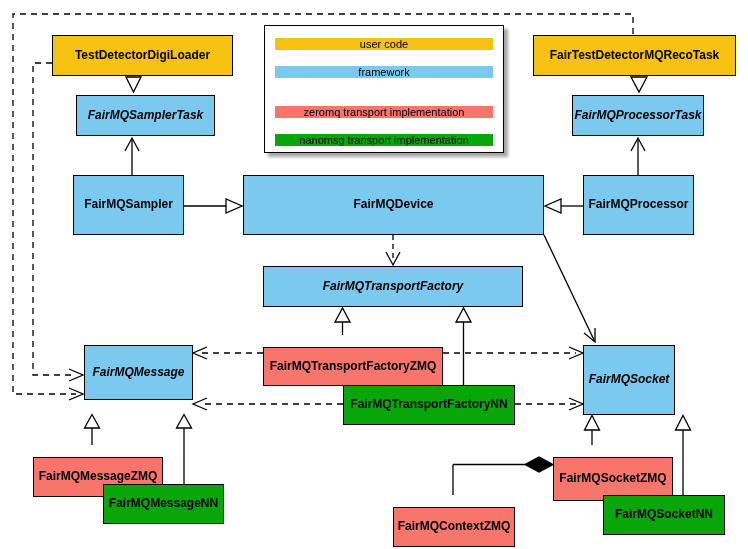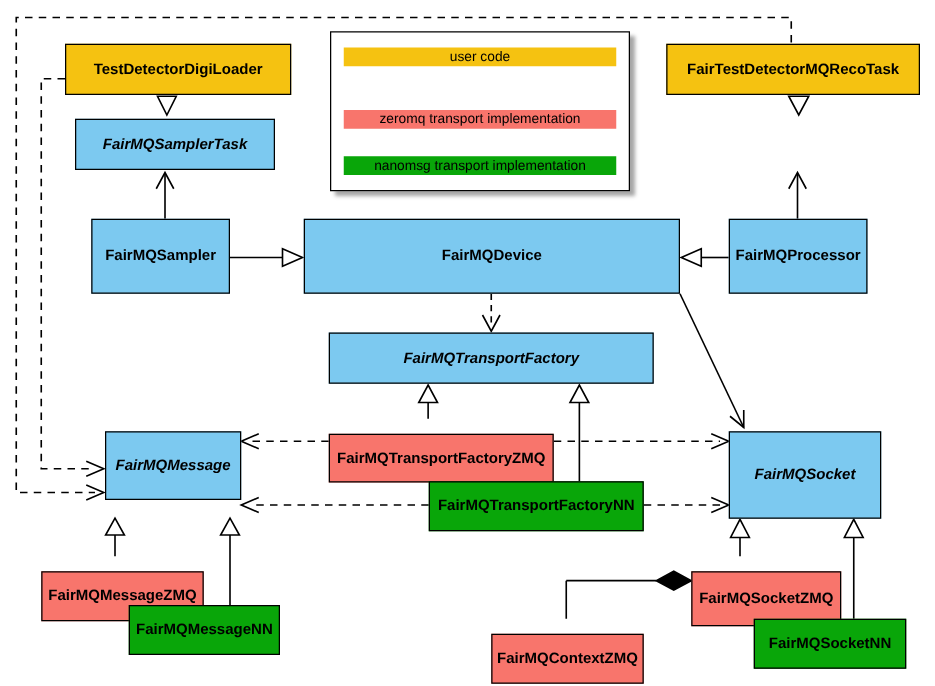--- a/index.html
+++ b/index.html
@@ -129,34 +129,36 @@
 
     <g>
       <line x1="525" y1="464.5" x2="453" y2="464.5"></line>
       <line x1="453" y1="464.5" x2="453" y2="495"></line>
       <polygon points="553,464.5 539,457 525,464.5 539,472" fill="#000"></polygon>
     </g>
   </svg>
 
   <div class="legend">
     <div class="legend-bar cat-user-code">user code</div>
+    <div class="legend-bar cat-framework">framework</div>
     <div class="legend-bar cat-zeromq">zeromq transport implementation</div>
     <div class="legend-bar cat-nanomsg">nanomsg transport implementation</div>
   </div>
 
   <div class="node cat-user-code" style="left:52px;top:35px;width:181px;height:41px">TestDetectorDigiLoader</div>
   <div class="node cat-user-code" style="left:533px;top:35px;width:203px;height:41px">FairTestDetectorMQRecoTask</div>
-  <div class="node cat-framework abstract" style="left:60px;top:95px;width:160px;height:41px">FairMQSamplerTask</div>
+  <div class="node cat-framework abstract" style="left:76px;top:95px;width:139px;height:41px">FairMQSamplerTask</div>
+  <div class="node cat-framework abstract" style="left:572px;top:95px;width:132px;height:41px">FairMQProcessorTask</div>
   <div class="node cat-framework" style="left:73px;top:175px;width:111px;height:60px">FairMQSampler</div>
   <div class="node cat-framework" style="left:243px;top:175px;width:301px;height:60px">FairMQDevice</div>
   <div class="node cat-framework" style="left:583px;top:175px;width:111px;height:60px">FairMQProcessor</div>
   <div class="node cat-zeromq" style="left:263px;top:335px;width:180px;height:39px">FairMQTransportFactoryZMQ</div>
   <div class="node cat-framework abstract" style="left:263px;top:266px;width:260px;height:41px">FairMQTransportFactory</div>
   <div class="node cat-nanomsg" style="left:343px;top:385px;width:172px;height:40px">FairMQTransportFactoryNN</div>
   <div class="node cat-framework abstract" style="left:84px;top:345px;width:109px;height:55px">FairMQMessage</div>
-  <div class="node cat-framework abstract" style="left:583px;top:345px;width:122px;height:70px">FairMQSocket</div>
+  <div class="node cat-framework abstract" style="left:583px;top:345px;width:92px;height:70px">FairMQSocket</div>
   <div class="node cat-zeromq" style="left:33px;top:445px;width:130px;height:40px">FairMQMessageZMQ</div>
   <div class="node cat-nanomsg" style="left:103px;top:484px;width:121px;height:40px">FairMQMessageNN</div>
   <div class="node cat-zeromq" style="left:553px;top:445px;width:120px;height:44px">FairMQSocketZMQ</div>
   <div class="node cat-nanomsg" style="left:603px;top:495px;width:122px;height:40px">FairMQSocketNN</div>
   <div class="node cat-zeromq" style="left:393px;top:495px;width:122px;height:40px">FairMQContextZMQ</div>
 
 </div>
 
 </body></html>

